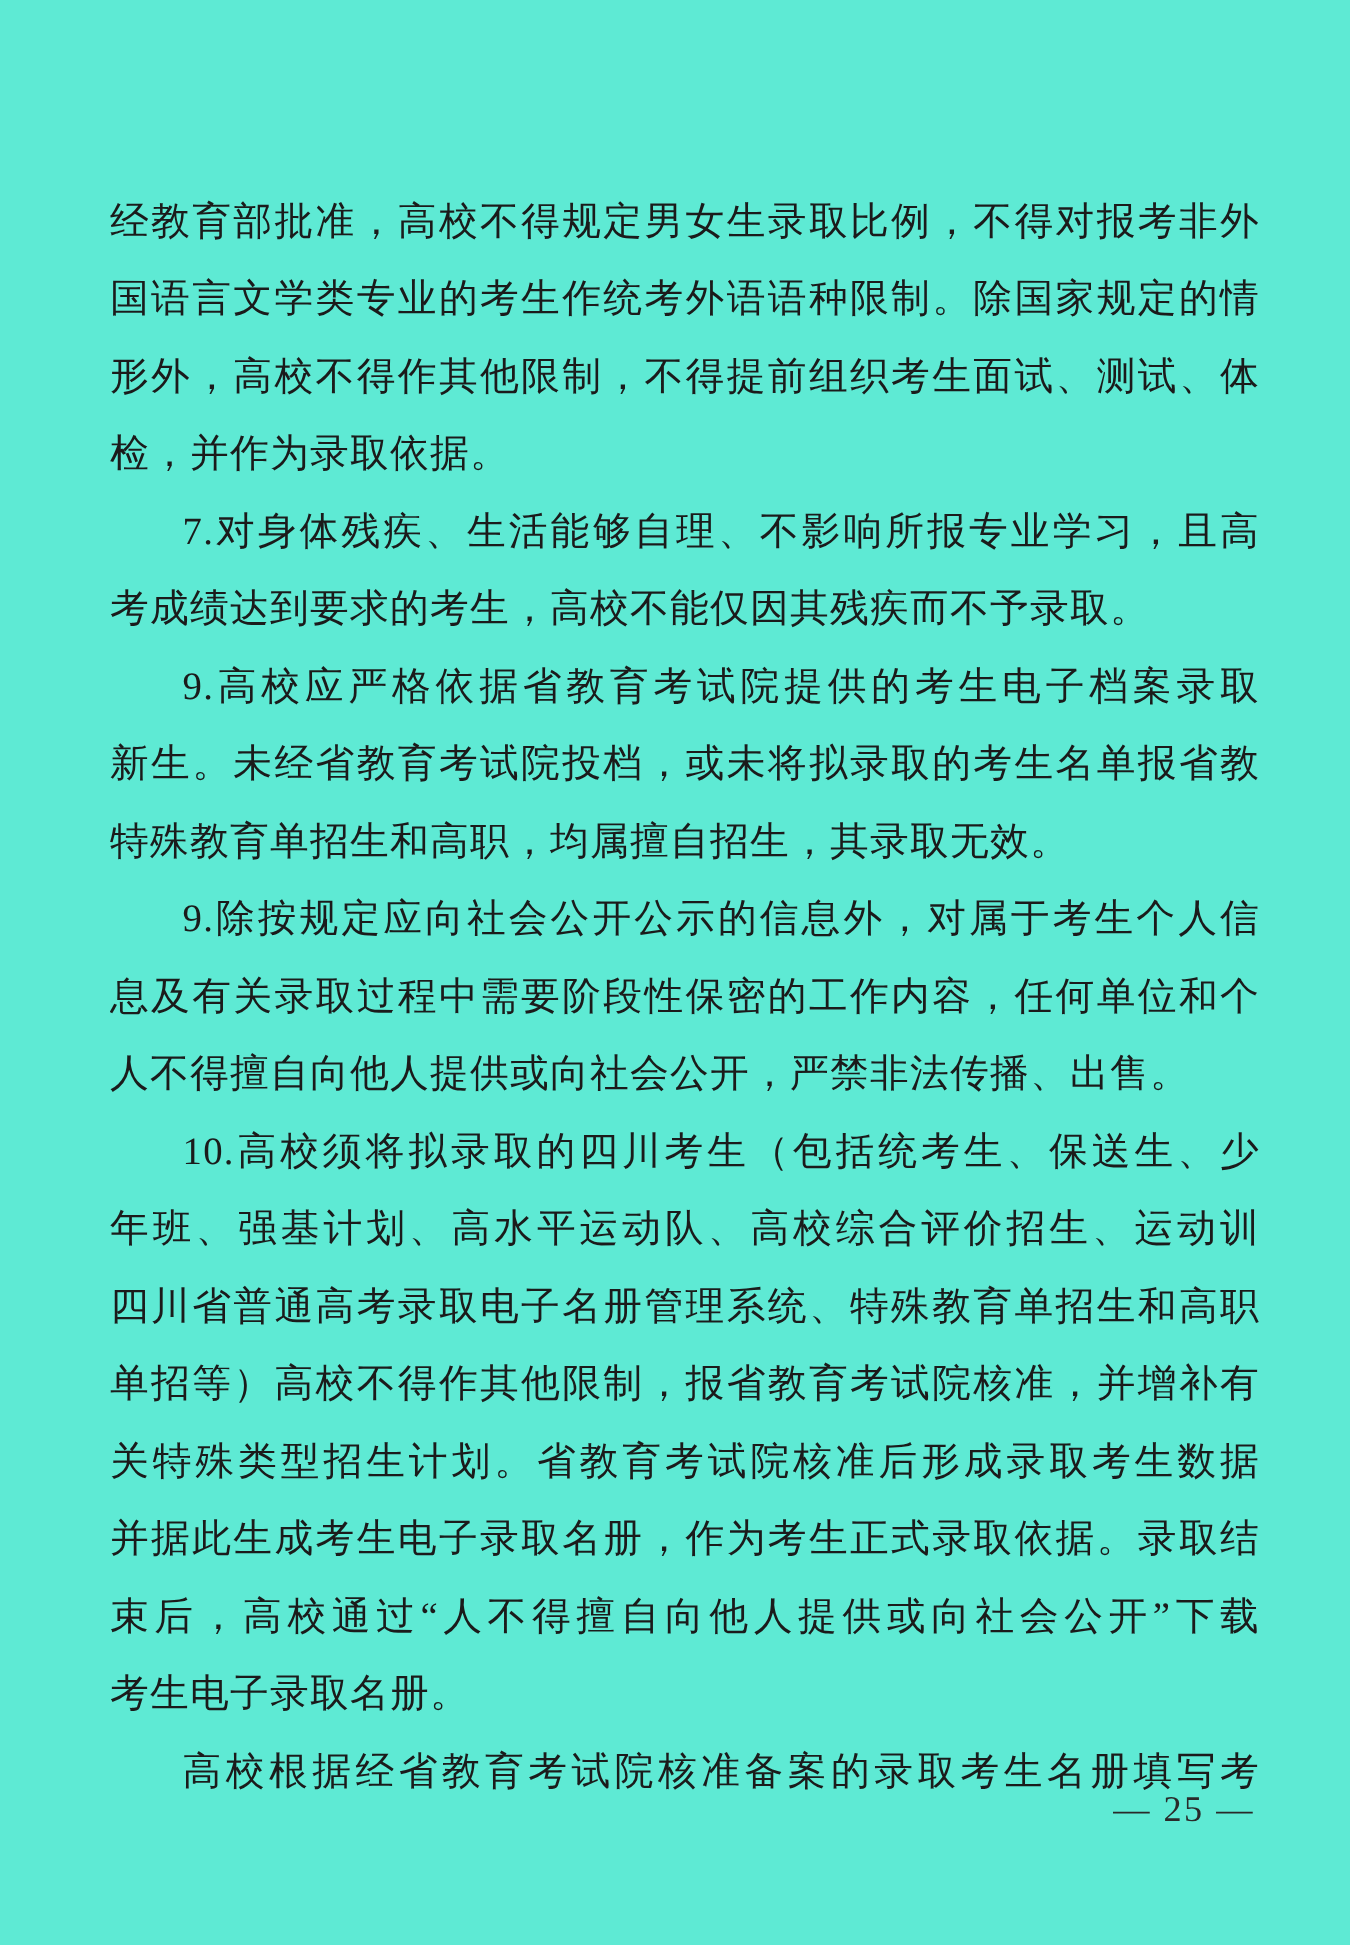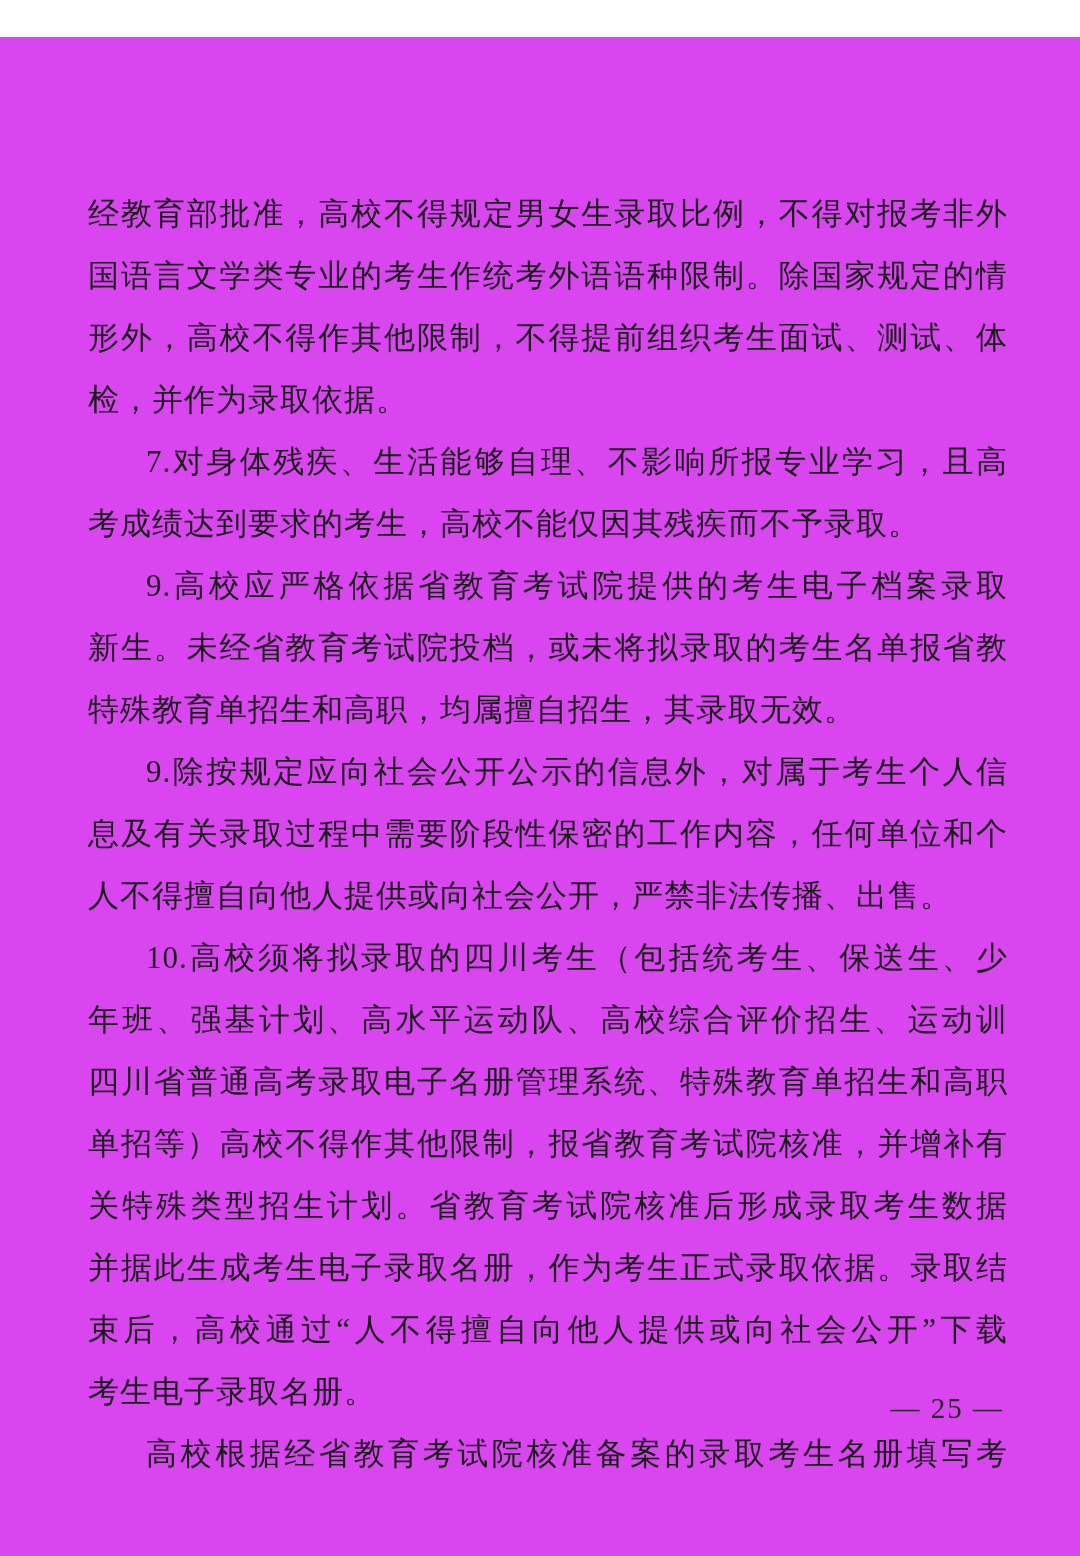--- a/index.html
+++ b/index.html
@@ -8,22 +8,21 @@
     height: 1556px;
     background: #ffffff;
     position: relative;
     overflow: hidden;
     font-family: "Liberation Serif", "DejaVu Serif", serif;
     color: #1b1b1b;
   }
   .page {
     position: absolute;
     inset: 0;
-    background: #d946ef;
-    margin-top: 37px;
+    background: #5eead4;
   }
   .doc-body {
     position: absolute;
     left: 88px;
     top: 146px;
     width: 920px;
   }
   .line {
     font-size: 31px;
     height: 62px;
@@ -34,21 +33,21 @@
     overflow: hidden;
   }
   .line.indent {
     padding-left: 58px;
   }
   .line.last {
     text-align-last: left;
   }
   .footer {
     position: absolute;
-    top: 1353px;
+    top: 1430px;
     right: 76px;
     font-size: 29px;
     line-height: 36px;
     color: #2a2a2a;
     letter-spacing: 2px;
   }
 </style>
 </head>
 <body>
 

